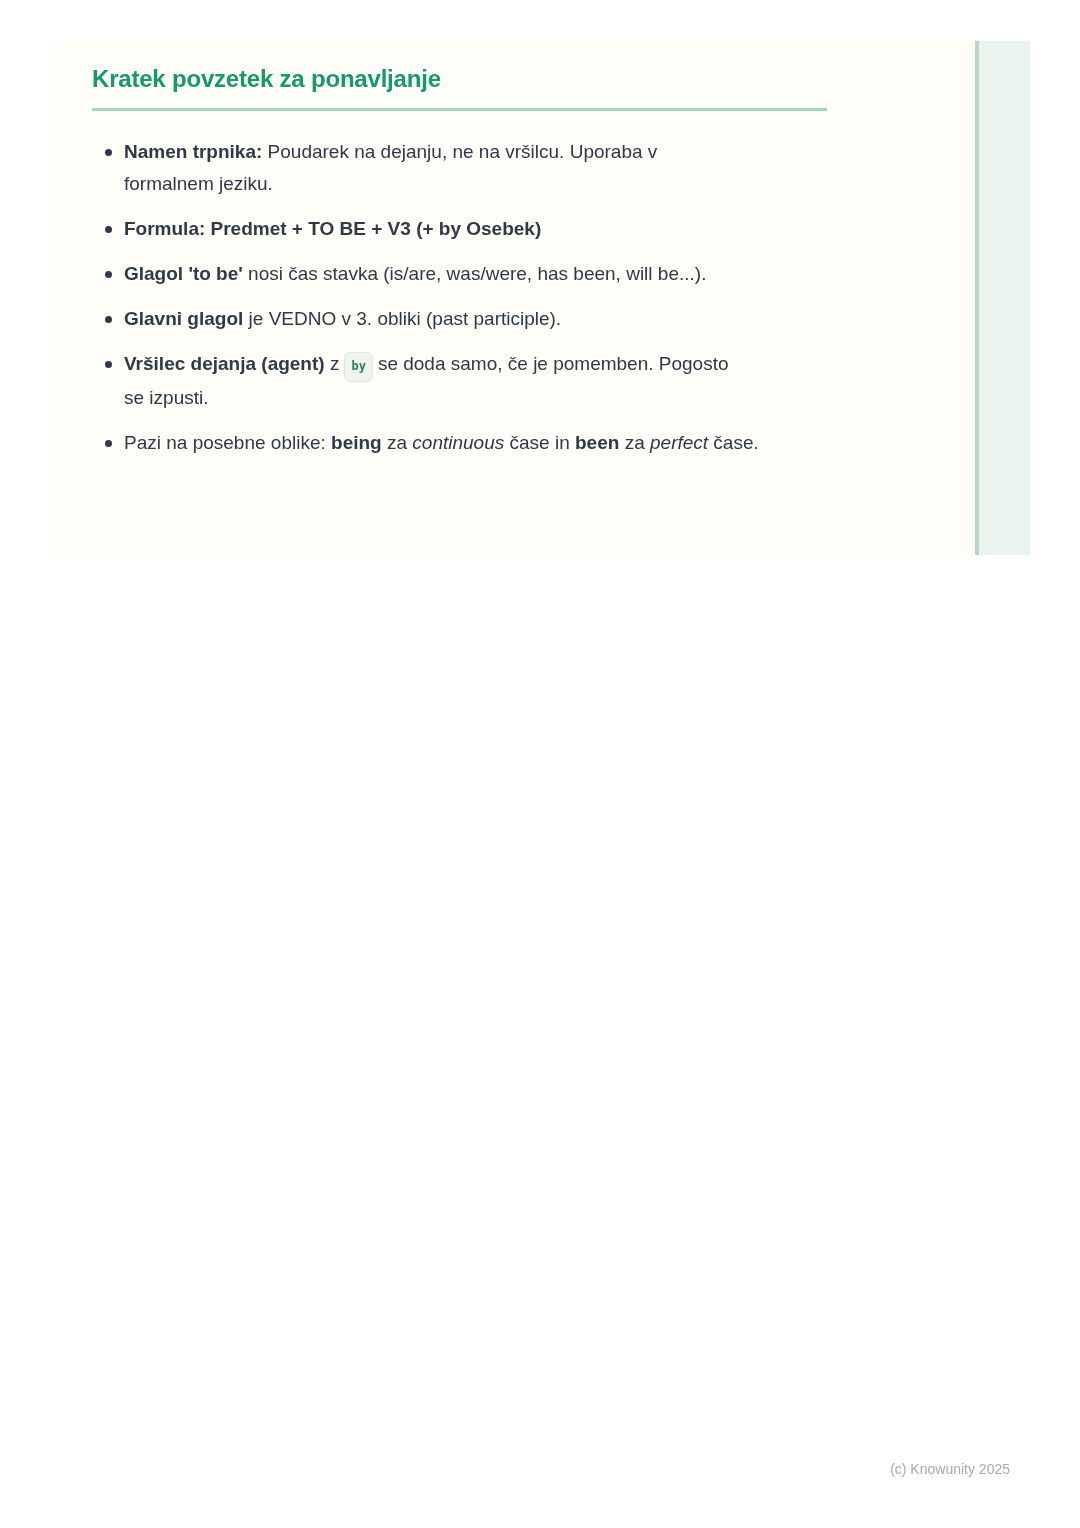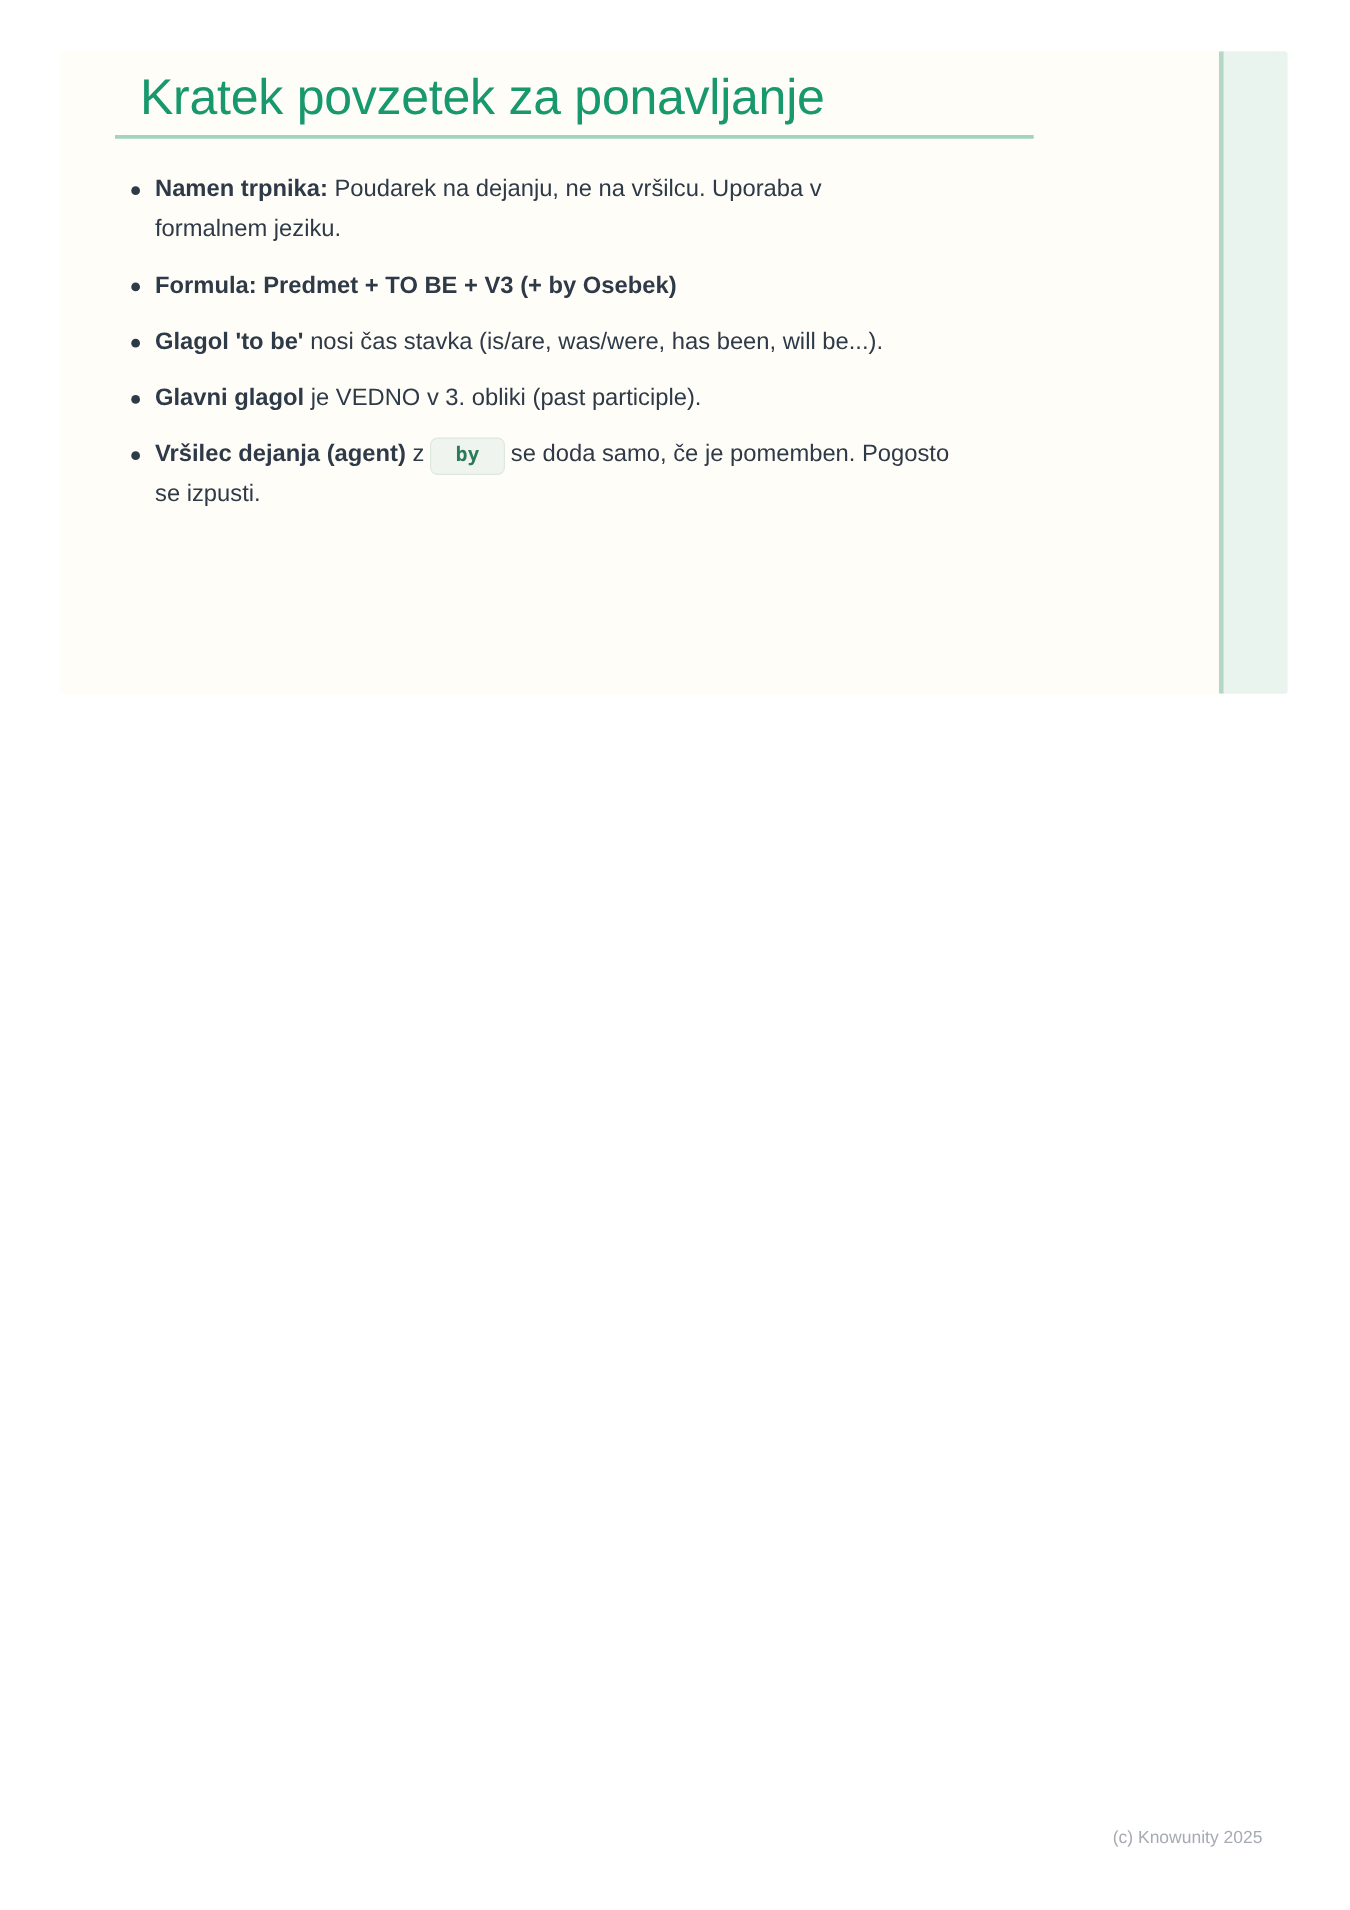--- a/index.html
+++ b/index.html
@@ -39,25 +39,24 @@
     border-left:4px solid var(--accent-line);
     border-radius:0 2px 2px 0;
   }
   .card-content{
     position:relative;
     padding:17px 0 0 44px;
     width:779px; 
   }
   .card-title{
     color:var(--title);
-    font-size:40px;
-    font-weight:400;
+    font-size:24px;
+    font-weight:700;
     line-height:41px;
     letter-spacing:-0.2px;
-    margin-left:20px;
   }
   .title-underline{
     width:735px;
     height:3px;
     margin-top:9px;
     background:var(--underline);
   }
   ul.summary-list{
     list-style:none;
     width:735px;
@@ -79,27 +78,27 @@
     background:var(--text);
   }
   .seg{white-space:pre-wrap;}
   .seg.bold{font-weight:700;}
   .seg.italic{font-style:italic;}
   .seg.badge{
     display:inline-block;
     white-space:normal;
     font-family:"DejaVu Sans Mono","Liberation Mono",monospace;
     font-weight:700;
-    font-size:16px;
+    font-size:12px;
     line-height:20px;
     color:var(--badge-text);
     background:var(--badge-bg);
     border:1px solid var(--badge-border);
     border-radius:6px;
-    padding:3px 19px 5px;
+    padding:3px 6px 5px;
     margin:0 5px;
     vertical-align:baseline;
   }
   .copyright{
     position:absolute;
     top:1441px;
     right:70px;
     font-size:14px;
     color:var(--muted);
     margin-top:20px;
@@ -114,17 +113,18 @@
     <h1 class="card-title">Kratek povzetek za ponavljanje</h1>
     <div class="title-underline"></div>
     <ul class="summary-list">
         <li><span class="seg bold">Namen trpnika:</span><span class="seg normal"> Poudarek na dejanju, ne na vršilcu. Uporaba v
 formalnem jeziku.</span></li>
         <li><span class="seg bold">Formula: Predmet + TO BE + V3 (+ by Osebek)</span></li>
         <li><span class="seg bold">Glagol 'to be'</span><span class="seg normal"> nosi čas stavka (is/are, was/were, has been, will be...).</span></li>
         <li><span class="seg bold">Glavni glagol</span><span class="seg normal"> je VEDNO v 3. obliki (past participle).</span></li>
         <li><span class="seg bold">Vršilec dejanja (agent)</span><span class="seg normal"> z</span><span class="seg badge">by</span><span class="seg normal">se doda samo, če je pomemben. Pogosto
 se izpusti.</span></li>
+        <li><span class="seg normal">Pazi na posebne oblike: </span><span class="seg bold">being</span><span class="seg normal"> za </span><span class="seg italic">continuous</span><span class="seg normal"> čase in </span><span class="seg bold">been</span><span class="seg normal"> za </span><span class="seg italic">perfect</span><span class="seg normal"> čase.</span></li>
       </ul>
   </div>
 </section>
 
 <div class="copyright">(c) Knowunity 2025</div>
 
 </body></html>

